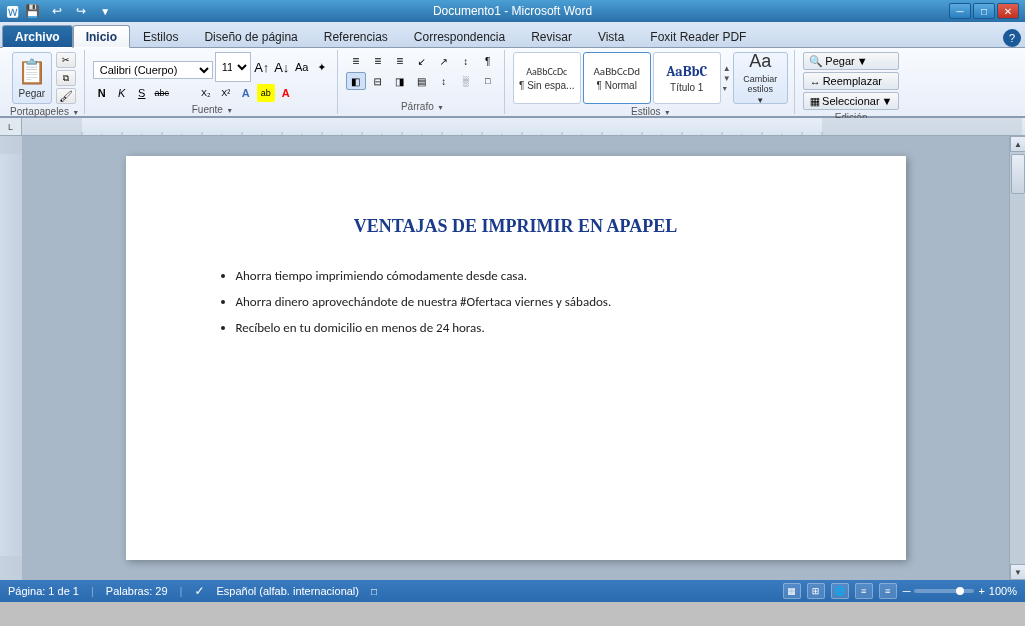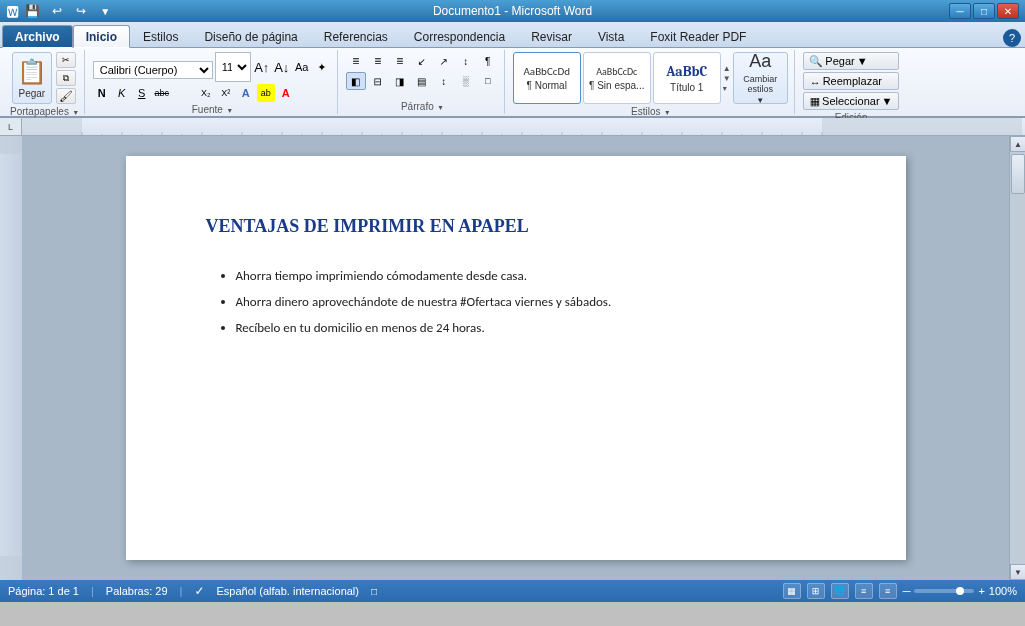--- a/index.html
+++ b/index.html
@@ -256,20 +256,21 @@
       padding: 60px 80px;
       position: relative;
     }
 
     .doc-title {
       color: #1a3a8a;
       font-family: 'Times New Roman', serif;
       font-size: 18px;
       font-weight: bold;
       margin-bottom: 30px;
+      text-align: center;
     }
 
     .doc-list {
       list-style: disc;
       padding-left: 30px;
     }
     .doc-list li {
       font-family: Calibri, 'Segoe UI', sans-serif;
       font-size: 13px;
       color: #222;
@@ -486,27 +487,27 @@
     </div>
     <div class="ribbon-group-label">
       <span>Párrafo</span>
       <span class="expand-arrow">▾</span>
     </div>
   </div>
 
   <div class="ribbon-group">
     <div class="ribbon-group-content">
       <div class="styles-panel">
+        <div class="style-item">
+          <div class="style-preview-sinesp">AaBbCcDc</div>
+          <div style="font-size:10px;color:#333;">¶ Sin espa...</div>
+        </div>
         <div class="style-item normal">
           <div class="style-preview-normal">AaBbCcDd</div>
           <div style="font-size:10px;color:#333;">¶ Normal</div>
-        </div>
-        <div class="style-item">
-          <div class="style-preview-sinesp">AaBbCcDc</div>
-          <div style="font-size:10px;color:#333;">¶ Sin espa...</div>
         </div>
         <div class="style-item">
           <div class="style-preview-titulo">AaBbC</div>
           <div style="font-size:10px;color:#333;">Título 1</div>
         </div>
         <div class="style-scroll">
           <div class="style-scroll-btn">▲</div>
           <div class="style-scroll-btn">▼</div>
           <div class="style-scroll-btn">▾</div>
         </div>

